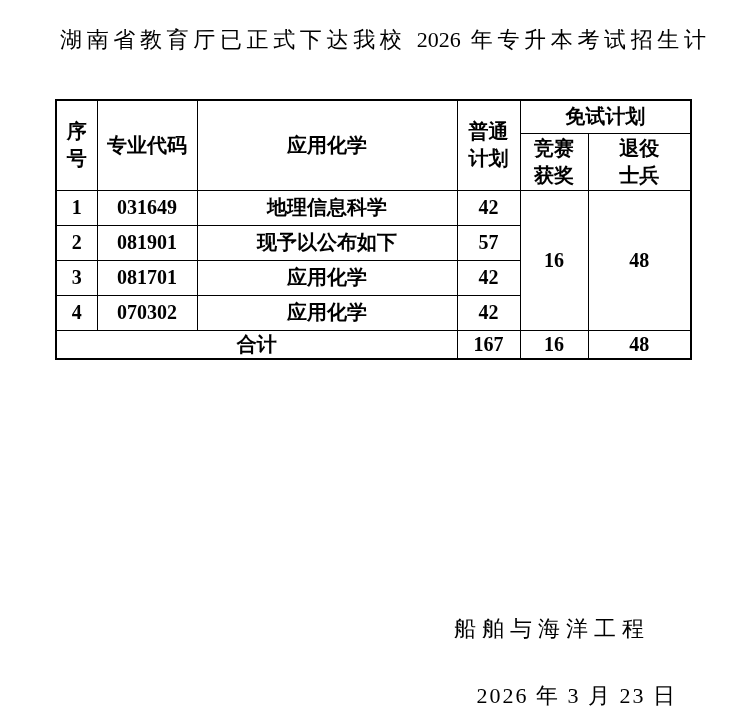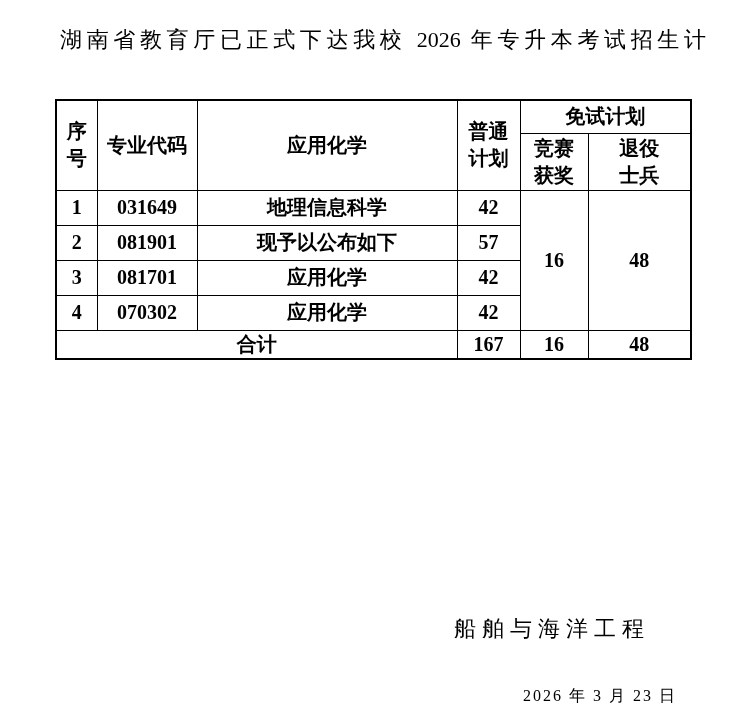--- a/index.html
+++ b/index.html
@@ -62,21 +62,21 @@
     top: 614px;
     right: 79px;
     font-size: 22px;
     letter-spacing: 6px;
     line-height: 30px;
   }
   .sig-date {
     position: absolute;
     top: 681px;
     right: 52px;
-    font-size: 16px;
+    font-size: 22px;
     letter-spacing: 2px;
     line-height: 30px;
   }
 </style>
 </head>
 <body>
 
 <div class="doc">
 
   <div class="para">

